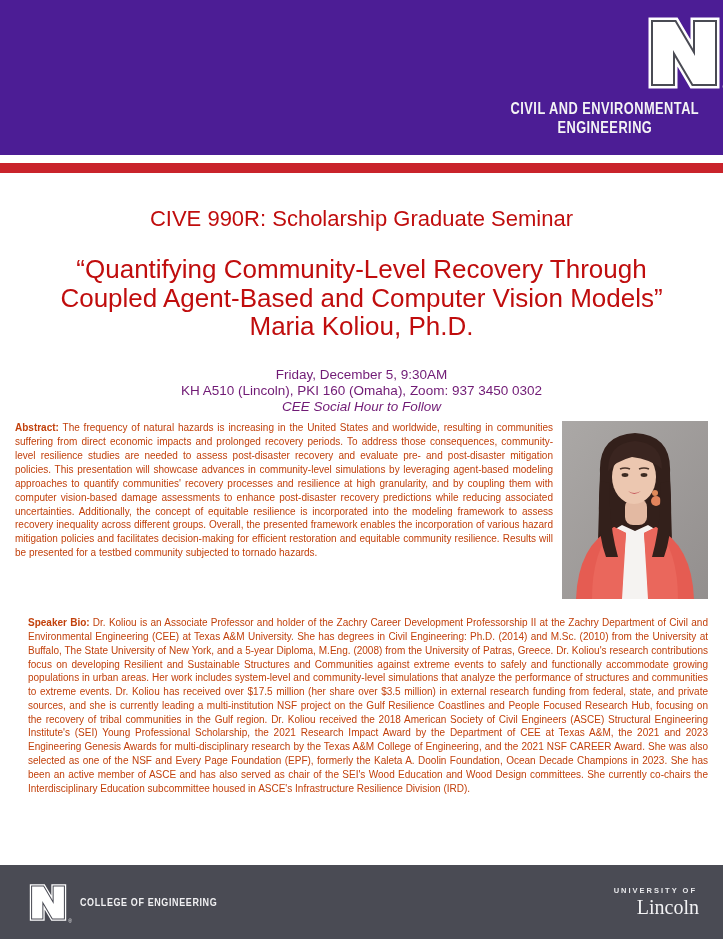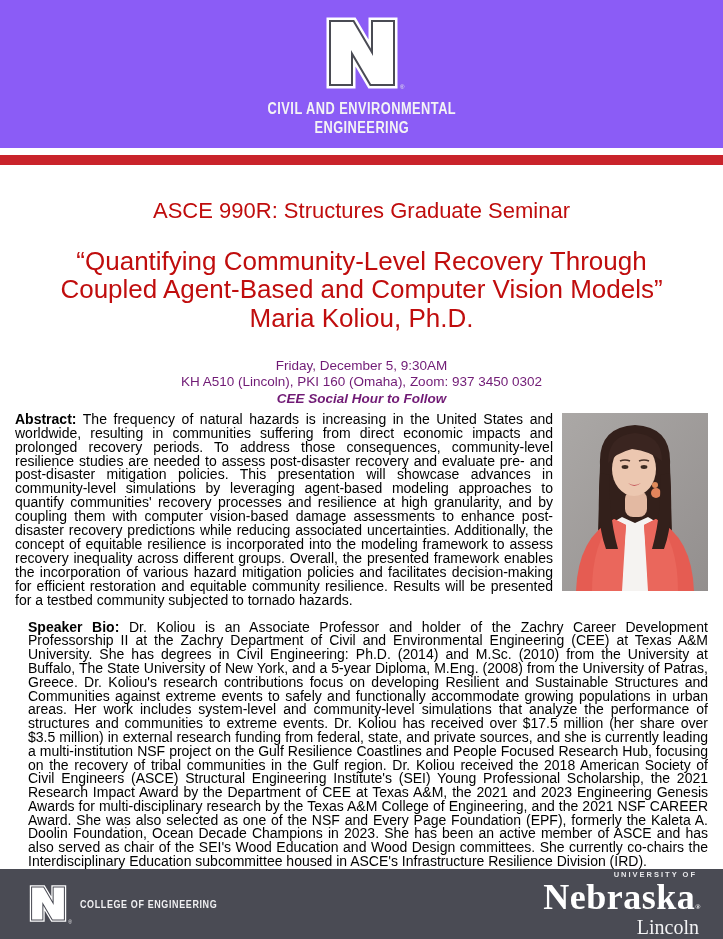--- a/index.html
+++ b/index.html
@@ -8,22 +8,22 @@
     width:723px; height:939px;
     font-family:"Liberation Sans", sans-serif;
     color:#1a1a1a;
     overflow:hidden;
     position:relative;
   }
   .page { width:723px; height:939px; background:#fff; display:flex; flex-direction:column; }
 
   
   .top-banner {
-    height:155px; background:#8b5cf6;
-    display:flex; flex-direction:column; align-items:center;
+    height:155px; background:#4c1d95;
+    display:flex; flex-direction:column; align-items:flex-end;
     padding-top:16px;
   }
   .n-logo-wrap { position:relative; width:78px; height:74px; }
   .n-logo-wrap svg { display:block; width:78px; height:74px; }
   .reg-dot {
     position:absolute; right:-4px; bottom:0px;
     color:#e8e8ea; font-size:6px; line-height:6px;
   }
   .dept-text {
     margin-top:9px; color:#f4f4f5; font-weight:bold;
@@ -43,32 +43,32 @@
   .talk-block {
     margin-top:23px; text-align:center;
     color:#c00d0d; font-size:26px; line-height:28.5px;
   }
 
   
   .event-block {
     margin-top:26px; text-align:center;
     font-size:13.5px; line-height:16.2px; color:#701a75;
   }
-  .event-social { font-weight:bold; font-style:italic; }
+  .event-social { font-weight:normal; font-style:italic; }
 
   
   .abstract-section { margin:6px 15px 0 15px; }
   .speaker-photo {
     float:right; width:146px; height:178px;
     margin:0 0 4px 9px;
   }
   .speaker-photo svg { display:block; width:146px; height:178px; }
   .para {
-    font-size:14px; line-height:13.9px;
-    text-align:justify; color:#000000;
+    font-size:10px; line-height:13.9px;
+    text-align:justify; color:#c2410c;
   }
   .para b { font-weight:bold; }
 
   
   .bio-section { margin:13px 15px 0 28px; }
   .bio-section .para { line-height:13.8px; }
 
   
   .footer {
     margin-top:auto;
@@ -117,21 +117,21 @@
       <span class="reg-dot">®</span>
     </div>
     <div class="dept-text">
       <div>CIVIL AND ENVIRONMENTAL</div>
       <div>ENGINEERING</div>
     </div>
   </div>
   <div class="white-gap"></div>
   <div class="red-stripe"></div>
 
-  <div class="seminar-title">ASCE 990R: Structures Graduate Seminar</div>
+  <div class="seminar-title">CIVE 990R: Scholarship Graduate Seminar</div>
 
   <div class="talk-block">
     <div>“Quantifying Community-Level Recovery Through</div>
     <div>Coupled Agent-Based and Computer Vision Models”</div>
     <div>Maria Koliou, Ph.D.</div>
   </div>
 
   <div class="event-block">
     <div>Friday, December 5, 9:30AM</div>
     <div>KH A510 (Lincoln), PKI 160 (Omaha), Zoom: 937 3450 0302</div>
@@ -194,18 +194,17 @@
             <path d="M8,6 H30 L50,40 V6 H70 V68 H48 L28,34 V68 H8 Z" fill="none" stroke="#4a4b54" stroke-width="4" stroke-linejoin="miter"></path>
             <path d="M8,6 H30 L50,40 V6 H70 V68 H48 L28,34 V68 H8 Z" fill="#ffffff"></path>
           </g>
         </svg>
         <span class="reg-dot">®</span>
       </div>
       <div class="college-text">COLLEGE OF ENGINEERING</div>
     </div>
     <div class="wordmark">
       <div class="wm-top">UNIVERSITY OF</div>
-      <div class="wm-nebraska"><span>Nebraska</span><span class="wm-reg">®</span></div>
       <div class="wm-lincoln">Lincoln</div>
     </div>
   </div>
 
 </div>
 
 </body></html>

